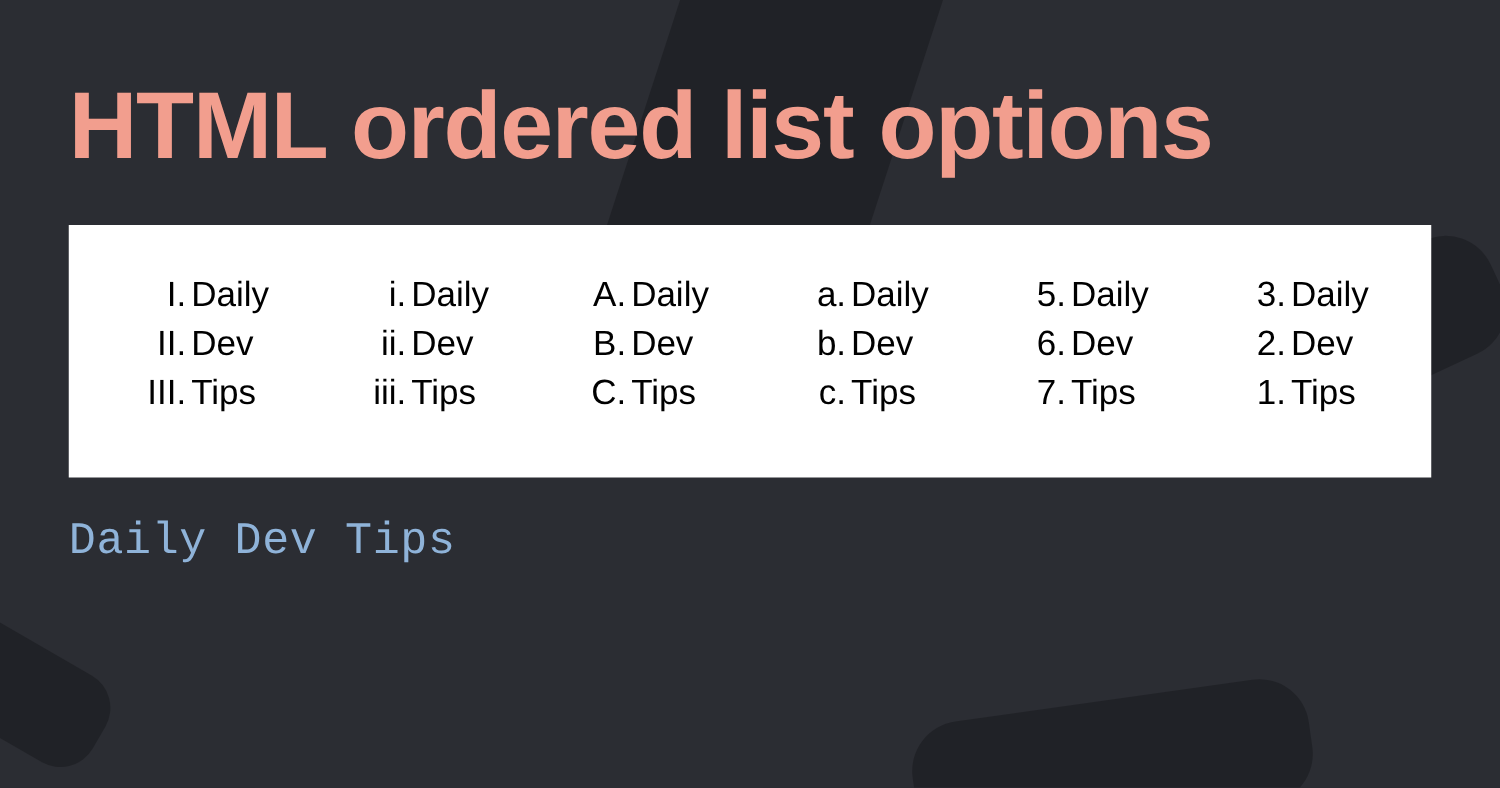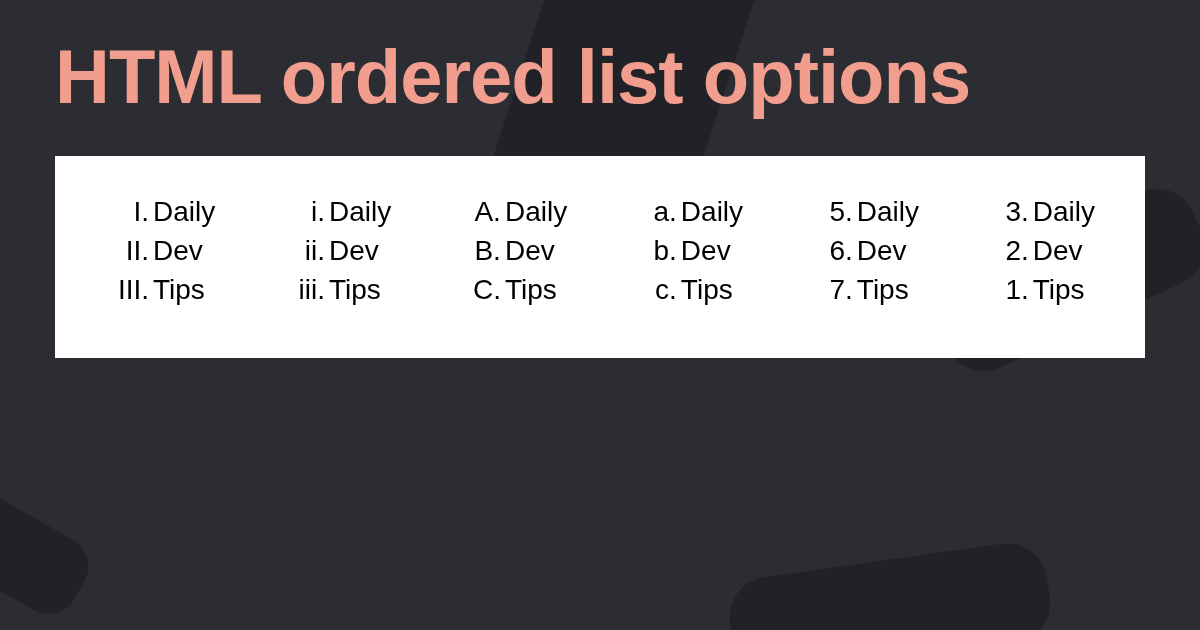--- a/index.html
+++ b/index.html
@@ -48,21 +48,21 @@
       width: 160px;
       height: 80px;
       bottom: 40px;
       left: -70px;
       transform: rotate(30deg);
       border-radius: 30px;
     }
     .content {
       position: relative;
       z-index: 10;
-      padding: 36px 55px;
+      padding: 60px 55px;
       height: 100%;
       border-radius: 27px;
     }
     .title {
       color: #f29e8e;
       font-size: 76px;
       font-weight: 700;
       line-height: 1.08;
       margin-bottom: 38px;
       letter-spacing: -1px;
@@ -198,13 +198,14 @@
           <span class="marker">2.</span>
           <span>Dev</span>
         </div>
       <div class="list-row">
           <span class="marker">1.</span>
           <span>Tips</span>
         </div>
     </div>
   </div>
 
+  <div class="footer">Daily Dev Tips</div>
 </div>
 
 </body></html>

